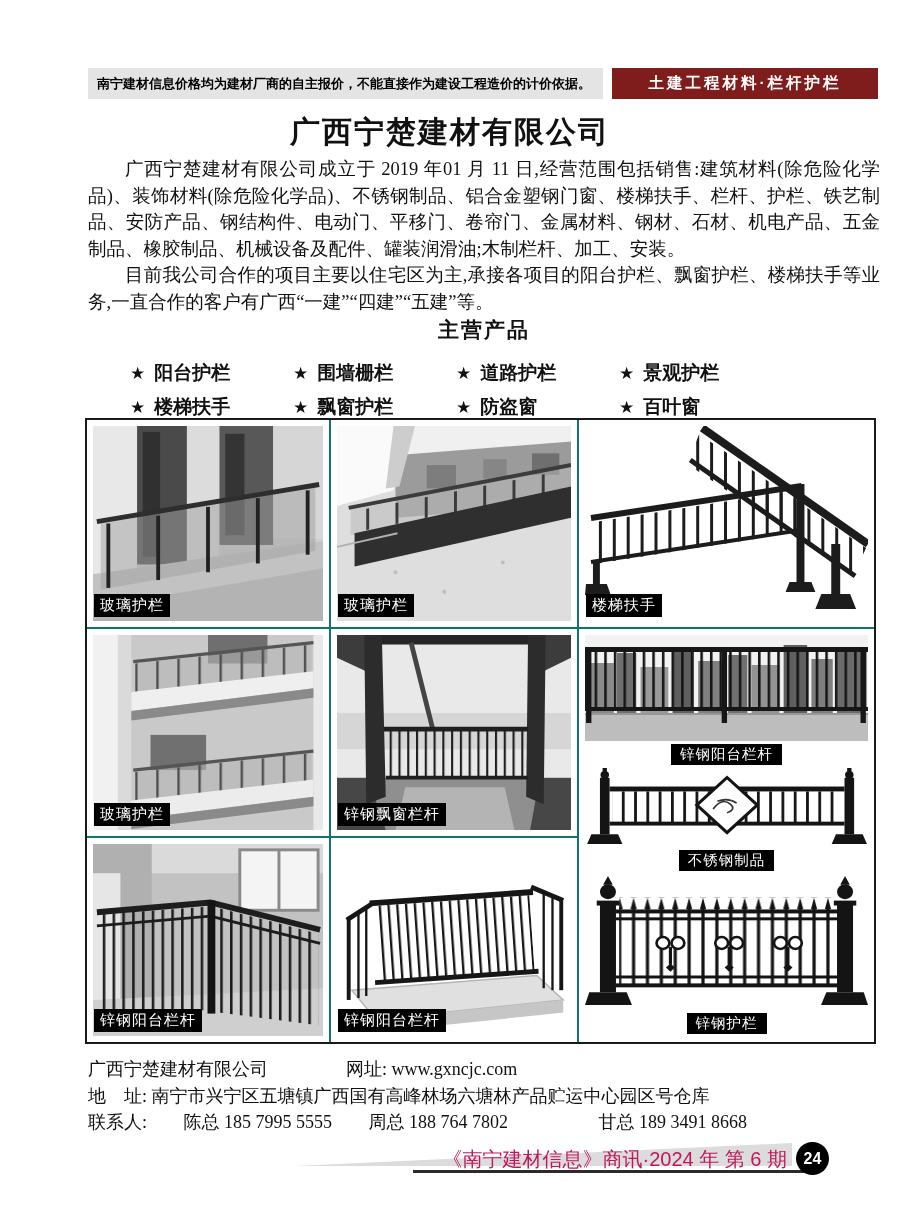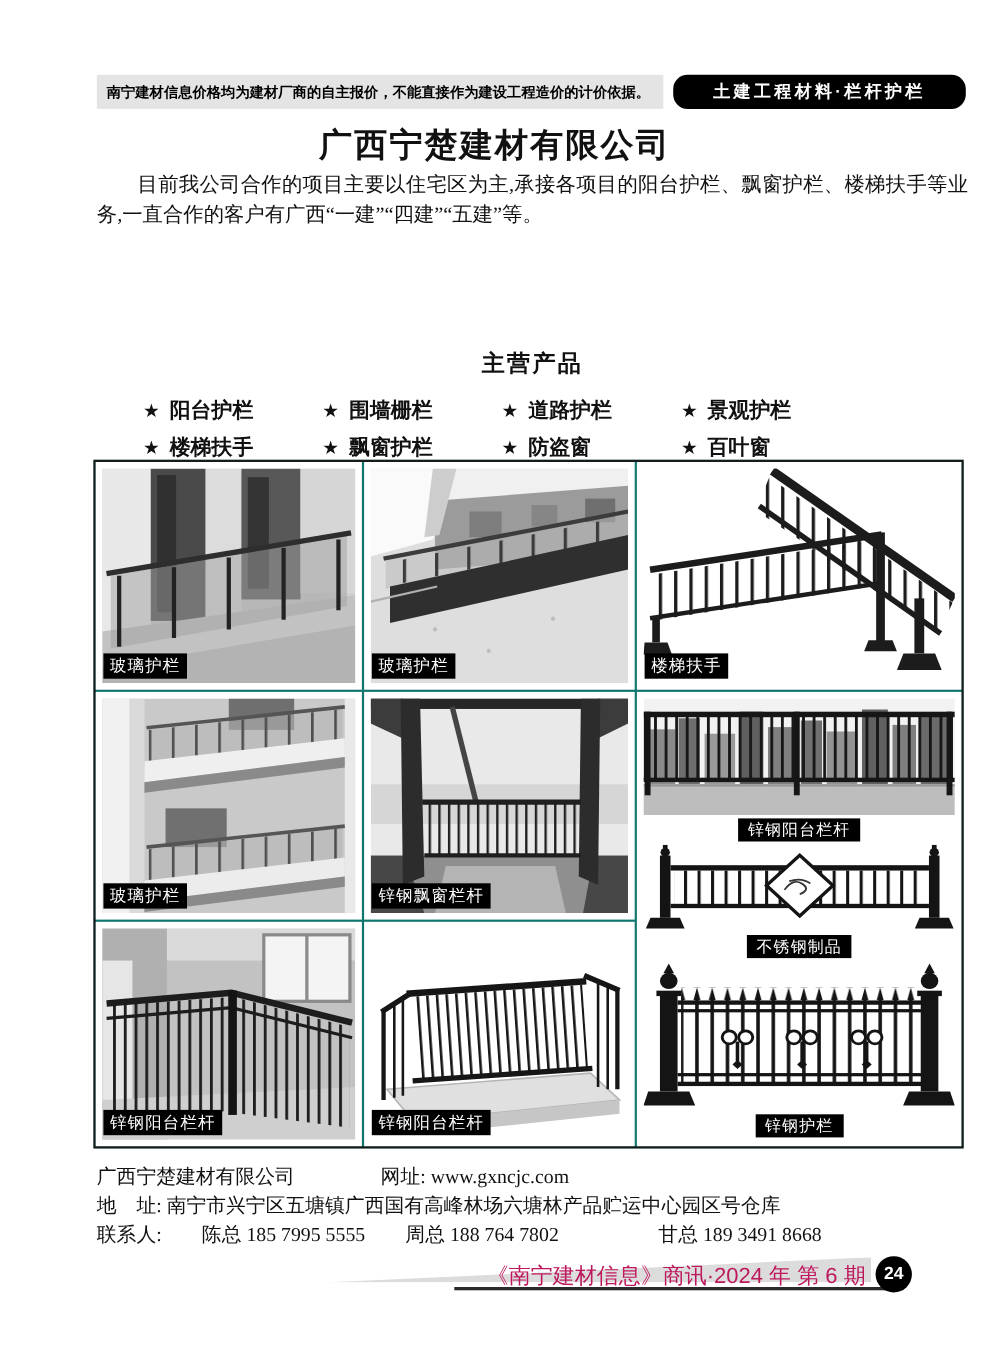--- a/index.html
+++ b/index.html
@@ -5,23 +5,23 @@
   html,body{margin:0;padding:0;}
   body{width:900px;height:1229px;background:#fff;position:relative;
        font-family:"Liberation Serif","DejaVu Serif",serif;color:#111;overflow:hidden;}
   .abs{position:absolute;}
 
   
   .hdr{left:88px;top:68px;width:790px;display:flex;align-items:stretch;text-align:center;}
   .hdr .disc{background:#e4e4e4;color:#000;width:515px;
        font-family:"Liberation Sans","DejaVu Sans",sans-serif;font-weight:bold;
        font-size:13px;line-height:15px;display:flex;align-items:center;padding:8px 9px;box-sizing:border-box;}
-  .hdr .tag{background:#000000;color:#fff;flex:1;margin-left:9px;
+  .hdr .tag{background:#7f1d1d;color:#fff;flex:1;margin-left:9px;
        font-family:"Liberation Sans","DejaVu Sans",sans-serif;font-weight:bold;
-       font-size:15.5px;letter-spacing:3px;display:flex;align-items:center;justify-content:center;border-radius:13px;}
+       font-size:15.5px;letter-spacing:3px;display:flex;align-items:center;justify-content:center;}
 
   .title{left:0;top:112px;width:900px;text-align:center;font-size:30px;font-weight:bold;letter-spacing:2px;}
 
   .intro{left:88px;top:156px;width:792px;font-size:18.5px;line-height:26.5px;text-align:justify;}
   .intro p{margin:0;text-indent:2em;}
 
   .prod{left:88px;top:316px;width:792px;}
   .prod h3{margin:0;text-align:center;font-family:"Liberation Sans","DejaVu Sans",sans-serif;
        font-size:21px;letter-spacing:2px;}
   .plist{margin:16px 0 0 42px;display:grid;grid-template-columns:163px 163px 163px 163px;row-gap:8px;
@@ -63,20 +63,21 @@
 <body>
 
 <div class="abs hdr">
   <div class="disc">南宁建材信息价格均为建材厂商的自主报价，不能直接作为建设工程造价的计价依据。</div>
   <div class="tag">土建工程材料·栏杆护栏</div>
 </div>
 
 <div class="abs title">广西宁楚建材有限公司</div>
 
 <div class="abs intro">
+  <p>广西宁楚建材有限公司成立于 2019 年01 月 11 日,经营范围包括销售:建筑材料(除危险化学品)、装饰材料(除危险化学品)、不锈钢制品、铝合金塑钢门窗、楼梯扶手、栏杆、护栏、铁艺制品、安防产品、钢结构件、电动门、平移门、卷帘门、金属材料、钢材、石材、机电产品、五金制品、橡胶制品、机械设备及配件、罐装润滑油;木制栏杆、加工、安装。</p>
   <p>目前我公司合作的项目主要以住宅区为主,承接各项目的阳台护栏、飘窗护栏、楼梯扶手等业务,一直合作的客户有广西“一建”“四建”“五建”等。</p>
 </div>
 
 <div class="abs prod">
   <h3>主营产品</h3>
   <div class="plist">
     <div class="pitem"><span class="star">★</span><span>阳台护栏</span></div>
     <div class="pitem"><span class="star">★</span><span>围墙栅栏</span></div>
     <div class="pitem"><span class="star">★</span><span>道路护栏</span></div>
     <div class="pitem"><span class="star">★</span><span>景观护栏</span></div>

